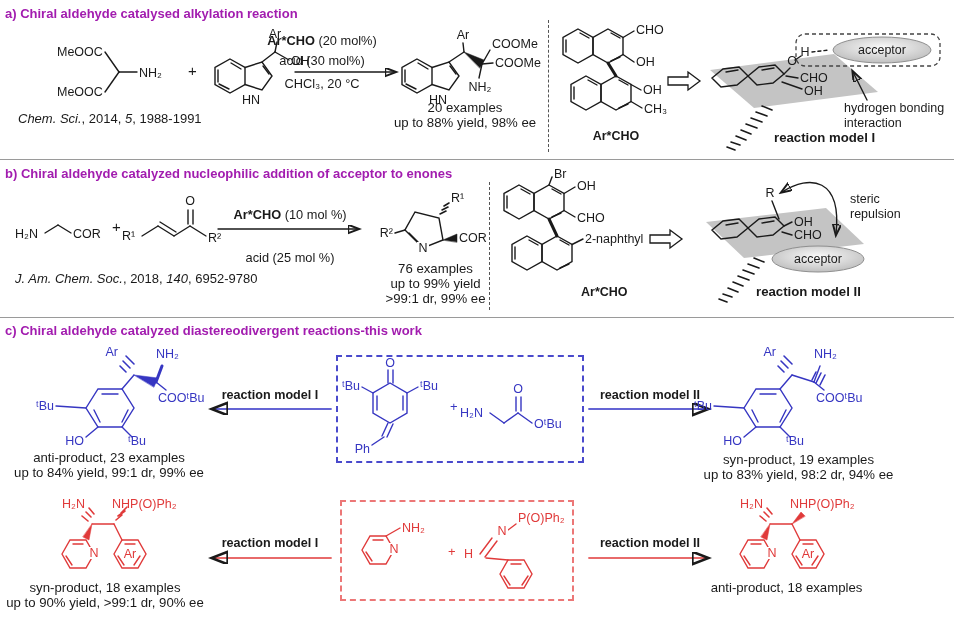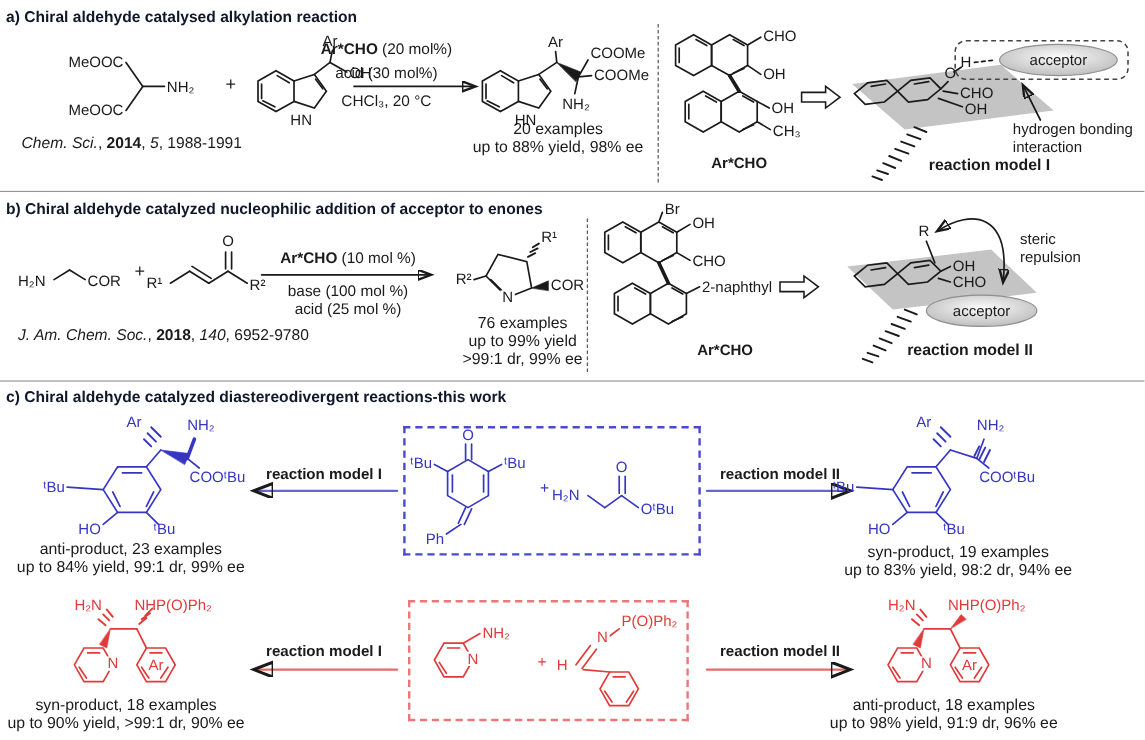--- a/index.html
+++ b/index.html
@@ -1,26 +1,26 @@
 <!DOCTYPE html>
 <html><head>
 <meta charset="utf-8">
 <style>
   html,body{margin:0;padding:0;background:#fff;}
   .page{position:relative;width:954px;height:617px;background:#fff;overflow:hidden;
         font-family:"Liberation Sans",sans-serif;color:#1a1a1a;}
   .abs{position:absolute;}
-  .sec-title{font-weight:bold;font-size:13px;color:#0f172a;white-space:nowrap;}
+  .sec-title{font-weight:bold;font-size:13px;color:#a21caf;white-space:nowrap;}
   .cond{font-size:12.8px;text-align:center;white-space:nowrap;}
   .cond b{font-weight:bold;}
   .cap{font-size:13.2px;text-align:center;white-space:nowrap;color:#1a1a1a;}
   .cap .i{}
   .cite{font-size:13px;white-space:nowrap;}
   .cite .i{font-style:italic;}
-  .cite .b{font-weight:bold;text-align:right;}
+  .cite .b{font-weight:normal;text-align:right;}
   .plus{font-size:15px;}
   .plus.blue{color:#3636c2;font-size:13px;}
   .plus.red{color:#e03a3a;font-size:13px;}
   .hdiv{height:0;border-top:1.5px solid #9a9a9a;}
   .vdash{width:0;border-left:1.6px dashed #555;}
   .modlabel{font-weight:bold;font-size:12.6px;text-align:center;white-space:nowrap;color:#1a1a1a;}
   .bluebox{border:2px dashed #4a4acc;position:absolute;}
   .redbox{border:2px dashed #ec7777;position:absolute;}
   svg{overflow:visible;}
   svg text{font-family:"Liberation Sans",sans-serif;font-size:12.5px;fill:#1a1a1a;}
@@ -211,21 +211,20 @@
   </g>
   <text x="0" y="48">R¹</text>
   <text x="68" y="13" text-anchor="middle">O</text>
   <text x="86" y="50">R²</text>
 </svg>
 
 <div class="abs cond" style="left:210px;top:207px;width:160px"><b>Ar*CHO</b><span> (10 mol %)</span></div>
 <svg class="abs" style="left:218px;top:222px" width="150" height="14">
   <line x1="0" y1="7" x2="140" y2="7" marker-end="url(#mb)"></line>
 </svg>
-<div class="abs cond" style="left:210px;top:235px;width:160px">base (100 mol %)</div>
 <div class="abs cond" style="left:210px;top:250px;width:160px">acid (25 mol %)</div>
 
 <div class="abs cite" style="left:15px;top:271px"><span class="i">J. Am. Chem. Soc.</span><span>, </span><span class="b">2018</span><span>, </span><span class="i">140</span><span>, 6952-9780</span></div>
 
 <svg class="abs" style="left:385px;top:190px" width="110" height="78">
   <g>
     <path d="M20,40 L38,58 L58,50 L54,28 L30,22 Z"></path>
     <path d="M24,43 L33,52"></path>
     <line x1="10" y1="43" x2="20" y2="40"></line>
     <path class="hash" d="M55,24 L61,21 M57,20 L63,17 M59,16 L64,13"></path>
@@ -455,15 +454,14 @@
     <polygon points="66,62 74,48 90,48 98,62 90,76 74,76"></polygon>
     <path d="M77,52 L87,52 M70,64 L76,73 M92,64 L86,73"></path>
   </g>
   <rect class="nbg" x="40" y="55" width="12" height="12"></rect>
   <text x="46" y="65" text-anchor="middle">N</text>
   <text x="82" y="66" text-anchor="middle">Ar</text>
   <text x="14" y="16">H₂N</text>
   <text x="64" y="16">NHP(O)Ph₂</text>
 </svg>
 <div class="abs cap" style="left:674px;top:580px;width:225px"><span class="i">anti</span><span>-product, 18 examples</span></div>
-<div class="abs cap" style="left:674px;top:595px;width:225px">up to 98% yield, 91:9 dr, 96% ee</div>
 
 </div>
 
 </body></html>

